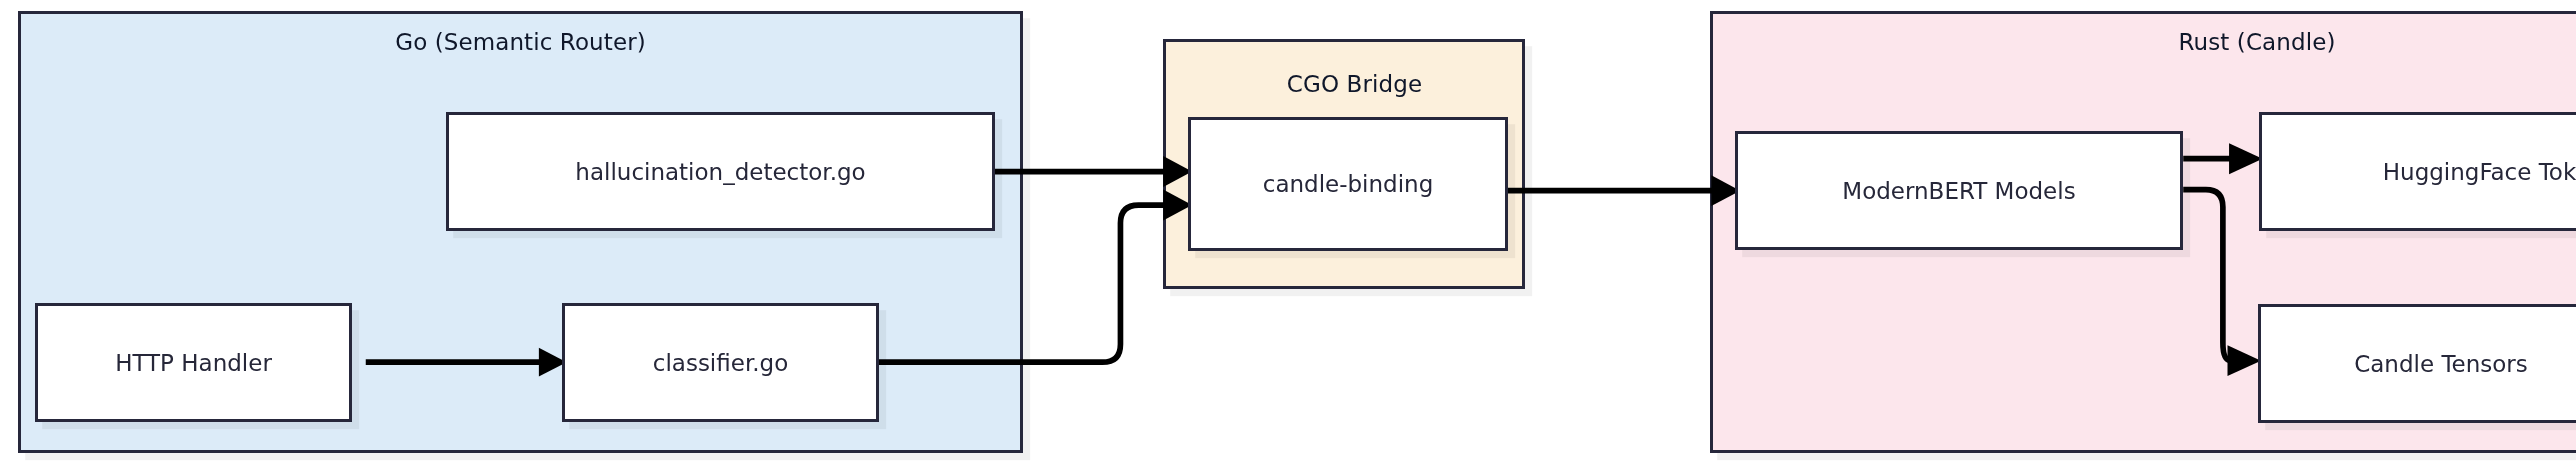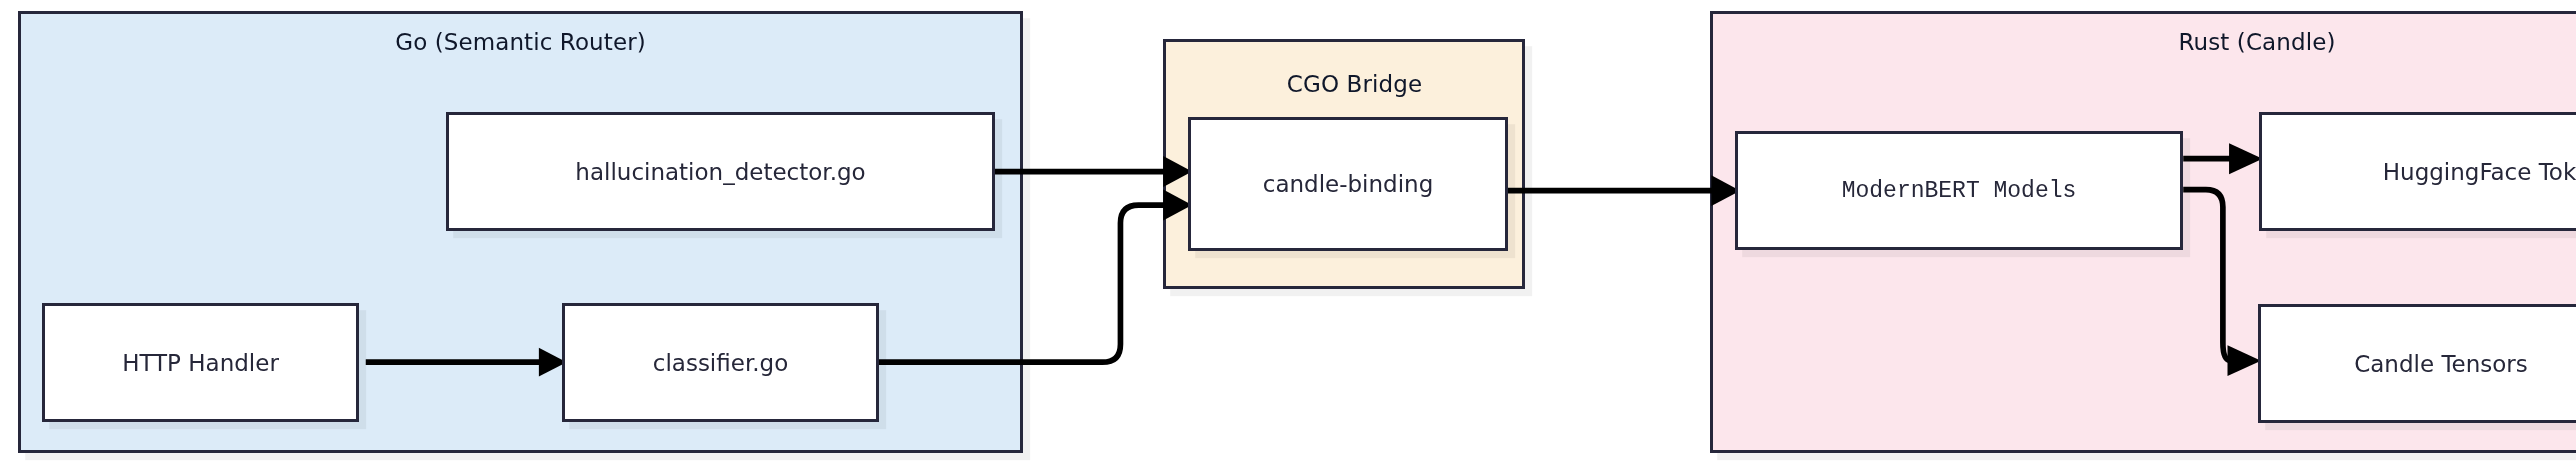--- a/index.html
+++ b/index.html
@@ -64,25 +64,25 @@
     display: flex;
     align-items: center;
     justify-content: center;
     color: #262739;
     font-size: 23px;
     font-weight: 400;
     white-space: nowrap;
     box-shadow: 7.2px 7.2px 0 0 rgba(0,0,0,0.055);
   }
 
-  #node-http        { left: 42px;  top: 303px; width: 317px; height: 119px; }
+  #node-http        { left: 35px;  top: 303px; width: 317px; height: 119px; }
   #node-classifier  { left: 562px;top: 303px; width: 317px; height: 119px; }
   #node-halluc      { left: 446px; top: 112px; width: 549px;height: 119px; }
   #node-candle-bind { left: 1188px;top: 117px; width: 320px; height: 134px; }
-  #node-modernbert  { left: 1735px;top: 131px; width: 448px; height: 119px; font-family: Liberation Mono, monospace; }
+  #node-modernbert  { left: 1735px;top: 131px; width: 448px; height: 119px; }
   #node-hf-tok      { left: 2259px;top: 112px; width: 523px;height: 119px; }
   #node-candle-tens { left: 2258px;top: 304px; width: 366px; height: 119px; }
 
   
   #edges {
     position: absolute;
     left: 0; top: 0;
     width: 2822px; height: 474px;
     pointer-events: none;
   }

